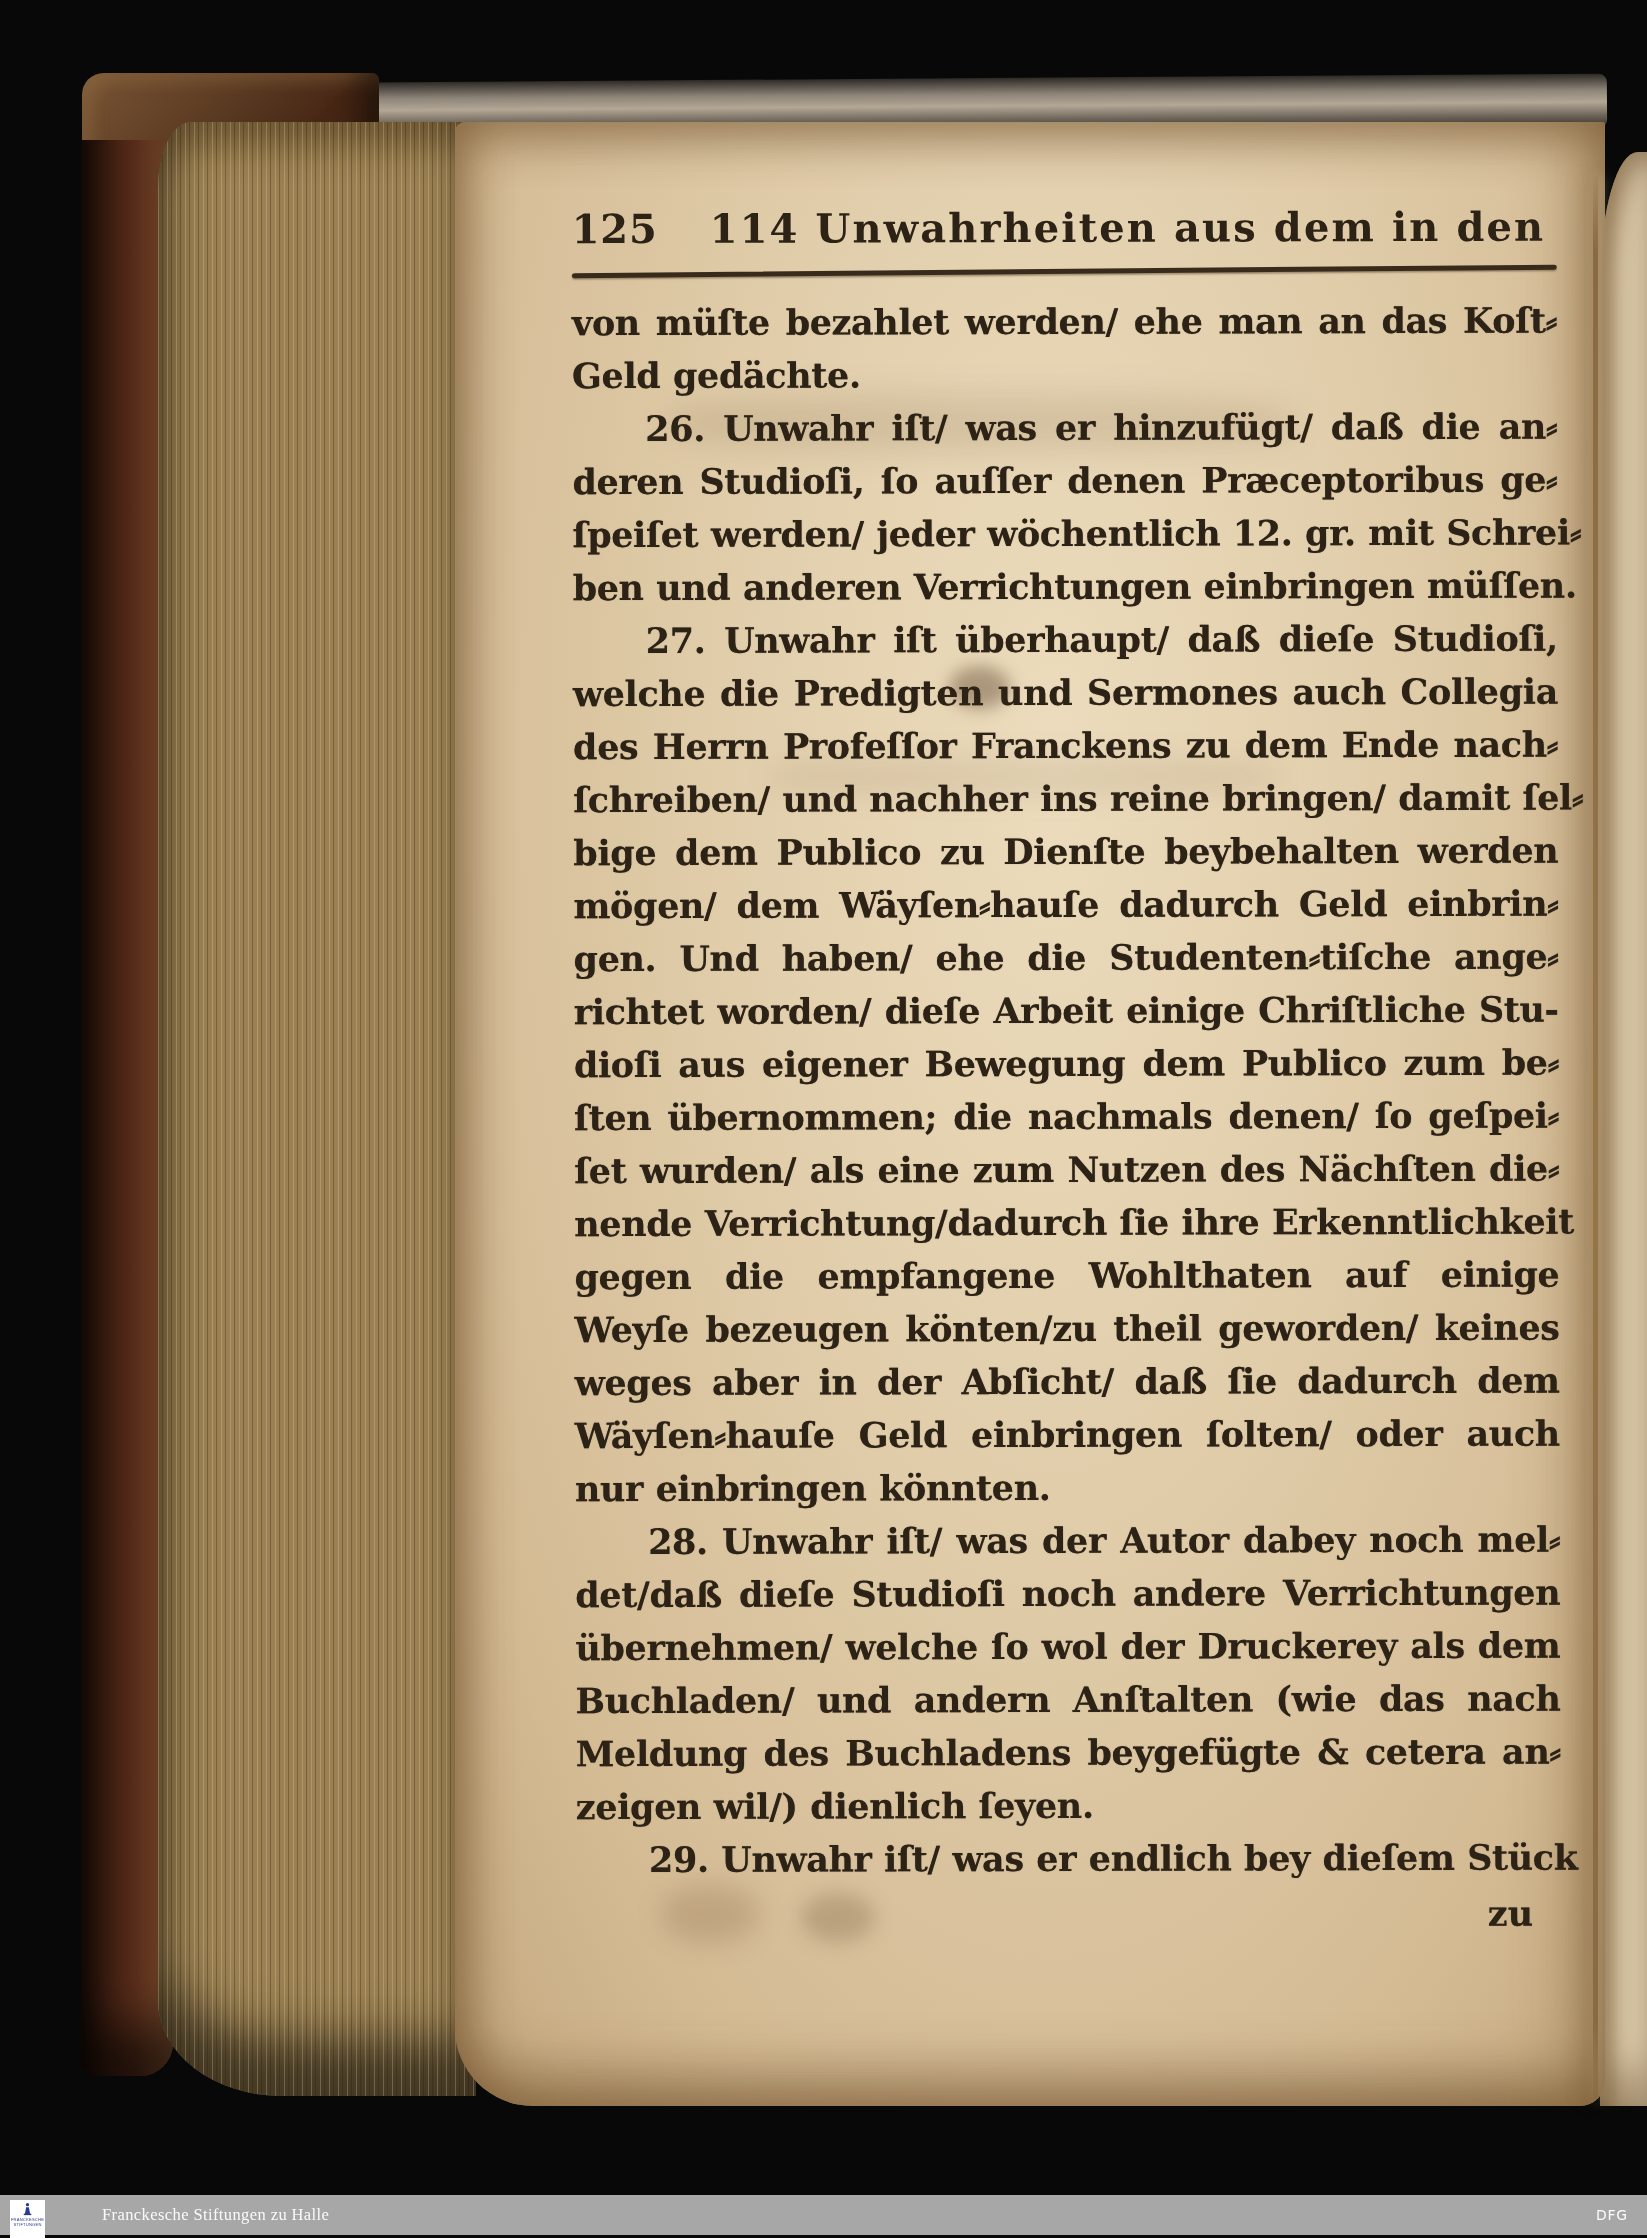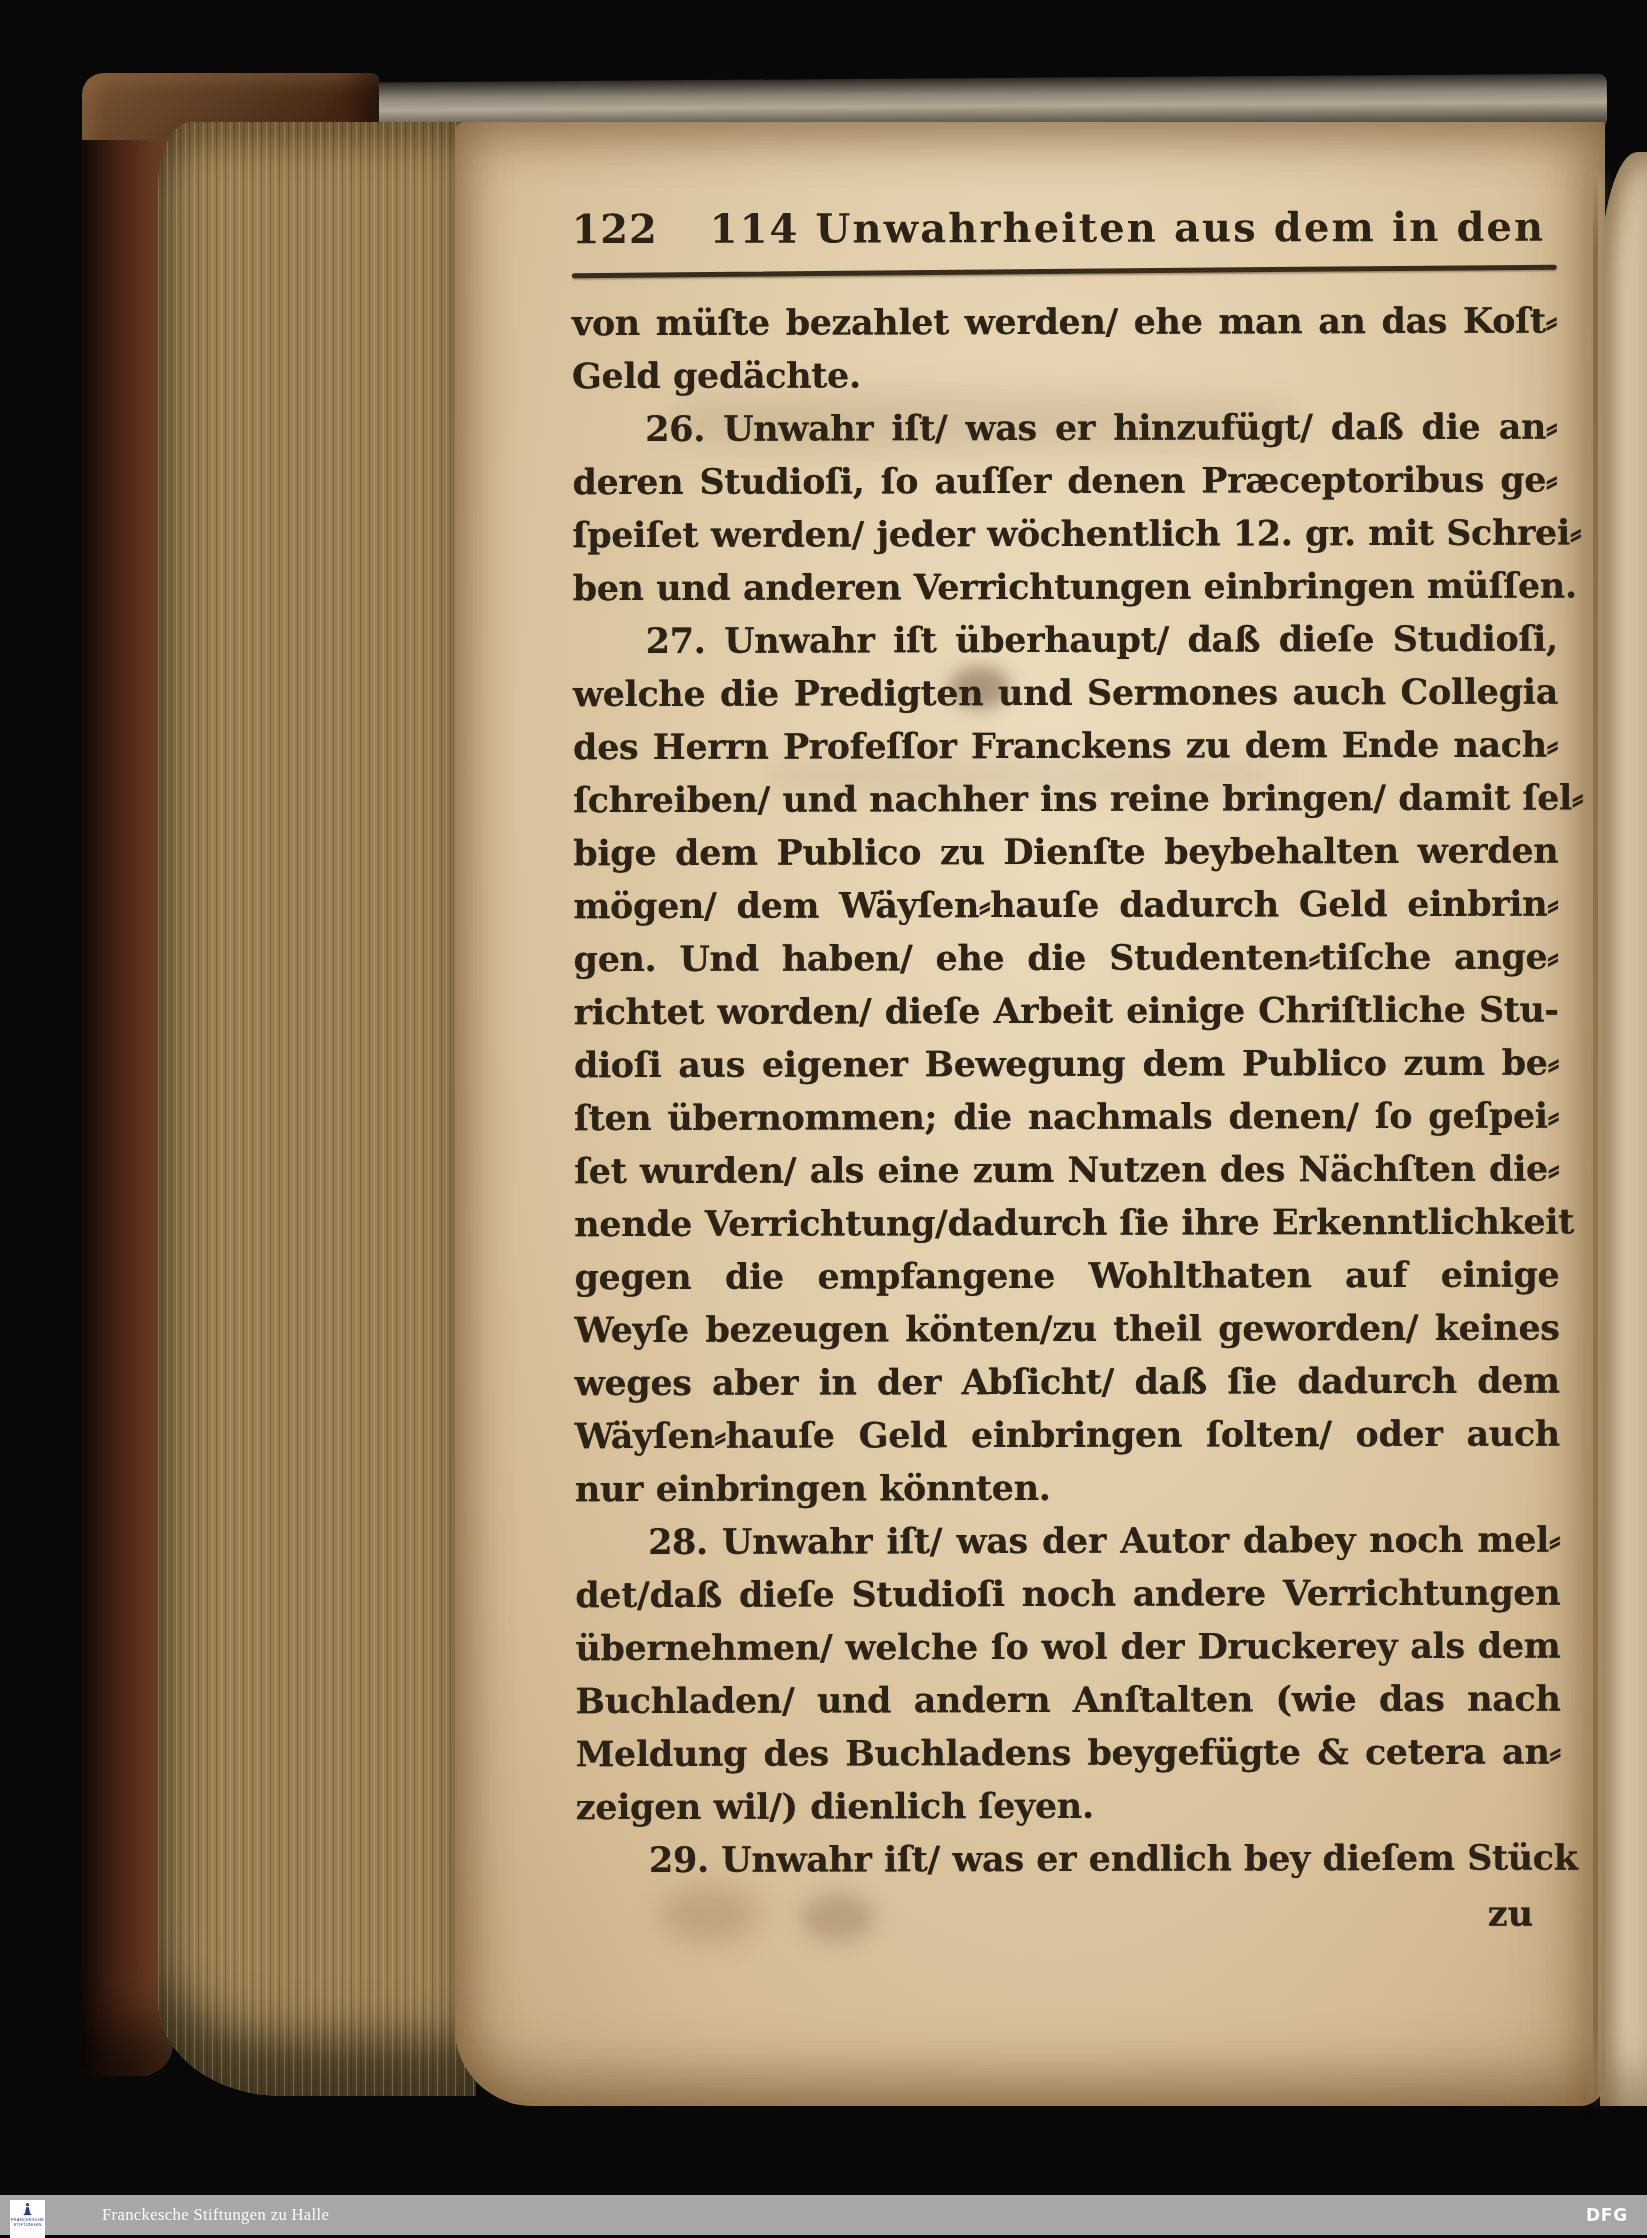--- a/index.html
+++ b/index.html
@@ -71,21 +71,21 @@
   .line.indent{padding-left:73px;}
   .catchword{margin-top:8.2px;padding-right:28px;text-align:right;color:#2c2216;
     font-size:35px;font-weight:bold;text-shadow:0 0 0.8px rgba(44,34,22,.55);}
 
   
   .footer-bar{position:absolute;left:0;top:2195px;width:1648px;height:40px;z-index:20;
     background:#a7a7a7;}
   .footer-credit{position:absolute;left:76px;top:50%;transform:translateY(-50%);
     font-family:"Liberation Serif",serif;font-size:16.5px;color:#fafafa;letter-spacing:0.4px;margin-left:26px;}
   .dfg{position:absolute;right:20px;top:50%;transform:translateY(-50%);
-    font-family:"DejaVu Sans",sans-serif;font-weight:bold;font-size:17px;
+    font-family:"DejaVu Sans",sans-serif;font-weight:normal;font-size:14px;
     letter-spacing:0.8px;color:#fdfdfd;}
   .logo-box{position:absolute;left:10px;top:5px;width:35px;height:38px;background:#ffffff;
     text-align:center;box-sizing:border-box;padding-top:1.6px;}
   .logo-box svg{display:block;margin:0 auto;}
   .logo-line{font-family:"Liberation Sans",sans-serif;font-size:4.1px;line-height:5px;
     color:#2a3a8c;letter-spacing:0.2px;}
 </style>
 </head>
 <body>
 
@@ -101,21 +101,21 @@
 
   <div class="page">
     <div class="stain s4"></div>
     <div class="stain s5"></div>
     <div class="stain s1"></div>
     <div class="stain s2"></div>
     <div class="stain s3"></div>
 
     <div class="page-inner">
       <div class="header">
-        <span class="pagenum">122</span>
+        <span class="pagenum">125</span>
         <span class="running-title">114 Unwahrheiten aus dem in den</span>
       </div>
       <div class="rule"></div>
       <div class="text-block">
           <div class="line">von müſte bezahlet werden/ ehe man an das Koſt⸗</div>
           <div class="line last">Geld gedächte.</div>
           <div class="line indent">26. Unwahr iſt/ was er hinzufügt/ daß die an⸗</div>
           <div class="line">deren Studioſi, ſo auſſer denen Præceptoribus ge⸗</div>
           <div class="line">ſpeiſet werden/ jeder wöchentlich 12. gr. mit Schrei⸗</div>
           <div class="line last">ben und anderen Verrichtungen einbringen müſſen.</div>

